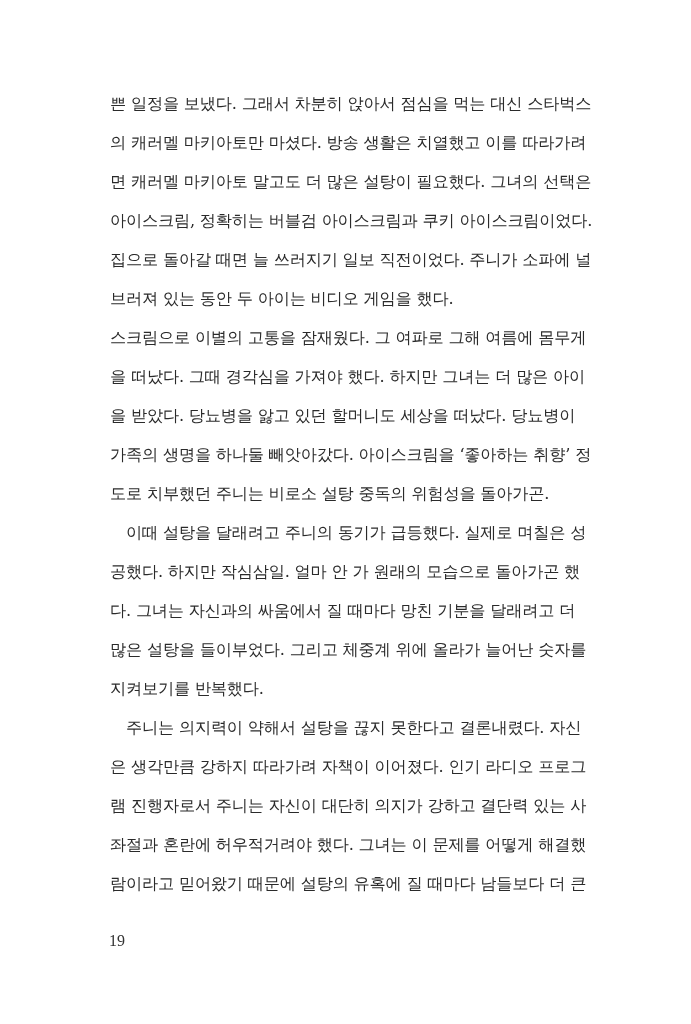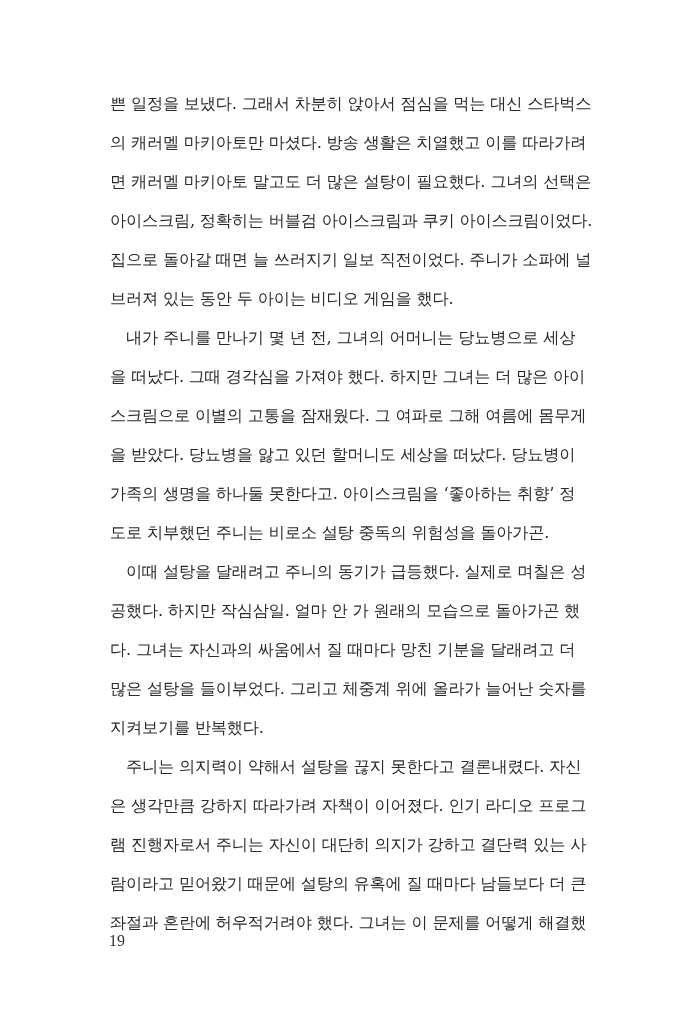--- a/index.html
+++ b/index.html
@@ -57,31 +57,30 @@
 <body>
 
 <div class="page">
   <div class="body-text" id="body-text">
       <span class="line">쁜 일정을 보냈다. 그래서 차분히 앉아서 점심을 먹는 대신 스타벅스</span>
       <span class="line">의 캐러멜 마키아토만 마셨다. 방송 생활은 치열했고 이를 따라가려</span>
       <span class="line">면 캐러멜 마키아토 말고도 더 많은 설탕이 필요했다. 그녀의 선택은</span>
       <span class="line">아이스크림, 정확히는 버블검 아이스크림과 쿠키 아이스크림이었다.</span>
       <span class="line">집으로 돌아갈 때면 늘 쓰러지기 일보 직전이었다. 주니가 소파에 널</span>
       <span class="line last">브러져 있는 동안 두 아이는 비디오 게임을 했다.</span>
-      <span class="line indent">내가 주니를 만나기 몇 년 전, 그녀의 어머니는 당뇨병으로 세상</span>
+      <span class="line">스크림으로 이별의 고통을 잠재웠다. 그 여파로 그해 여름에 몸무게</span>
       <span class="line">을 떠났다. 그때 경각심을 가져야 했다. 하지만 그녀는 더 많은 아이</span>
-      <span class="line">스크림으로 이별의 고통을 잠재웠다. 그 여파로 그해 여름에 몸무게</span>
       <span class="line">을 받았다. 당뇨병을 앓고 있던 할머니도 세상을 떠났다. 당뇨병이</span>
-      <span class="line">가족의 생명을 하나둘 못한다고. 아이스크림을 ‘좋아하는 취향’ 정</span>
+      <span class="line">가족의 생명을 하나둘 빼앗아갔다. 아이스크림을 ‘좋아하는 취향’ 정</span>
       <span class="line last">도로 치부했던 주니는 비로소 설탕 중독의 위험성을 돌아가곤.</span>
       <span class="line indent">이때 설탕을 달래려고 주니의 동기가 급등했다. 실제로 며칠은 성</span>
       <span class="line">공했다. 하지만 작심삼일. 얼마 안 가 원래의 모습으로 돌아가곤 했</span>
       <span class="line">다. 그녀는 자신과의 싸움에서 질 때마다 망친 기분을 달래려고 더</span>
       <span class="line">많은 설탕을 들이부었다. 그리고 체중계 위에 올라가 늘어난 숫자를</span>
       <span class="line last">지켜보기를 반복했다.</span>
       <span class="line indent">주니는 의지력이 약해서 설탕을 끊지 못한다고 결론내렸다. 자신</span>
       <span class="line">은 생각만큼 강하지 따라가려 자책이 이어졌다. 인기 라디오 프로그</span>
       <span class="line">램 진행자로서 주니는 자신이 대단히 의지가 강하고 결단력 있는 사</span>
+      <span class="line">좌절과 혼란에 허우적거려야 했다. 그녀는 이 문제를 어떻게 해결했</span>
       <span class="line">람이라고 믿어왔기 때문에 설탕의 유혹에 질 때마다 남들보다 더 큰</span>
-      <span class="line">좌절과 혼란에 허우적거려야 했다. 그녀는 이 문제를 어떻게 해결했</span>
     </div>
   <div class="page-number">19</div>
 </div>
 
 </body></html>

